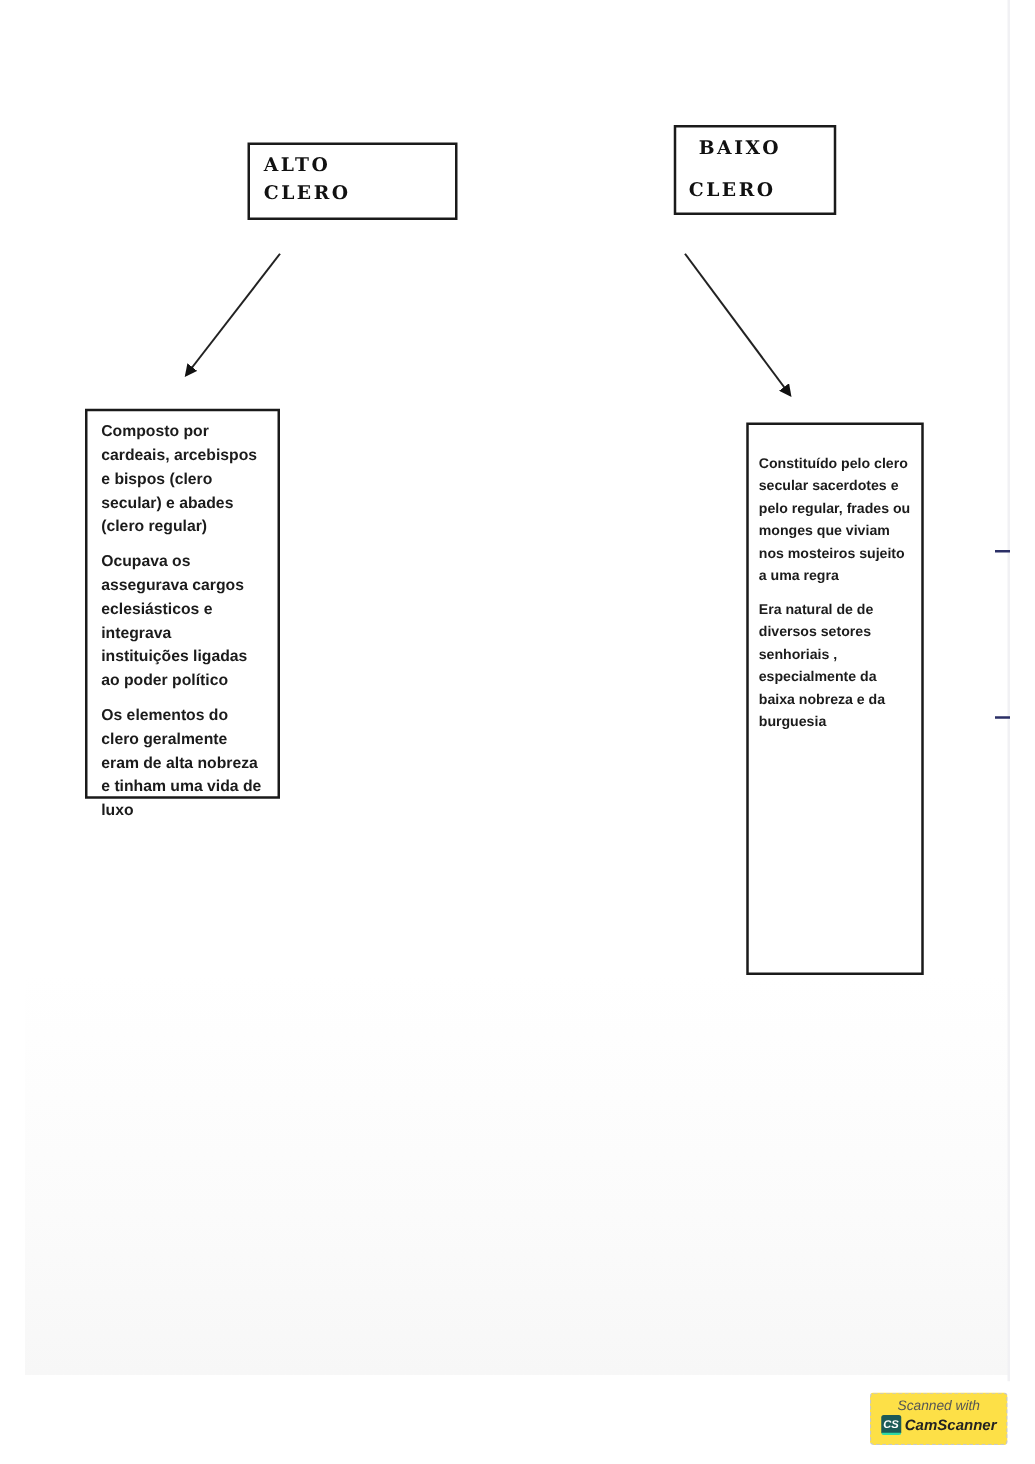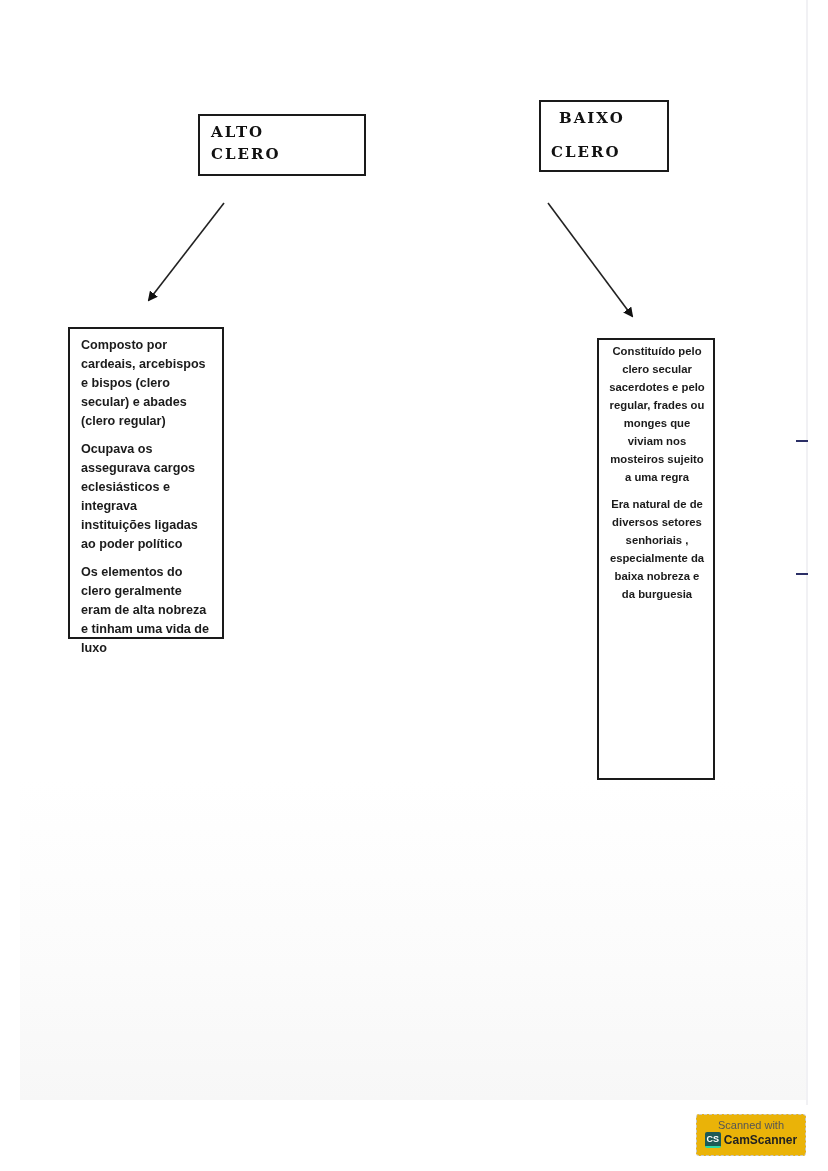--- a/index.html
+++ b/index.html
@@ -27,22 +27,22 @@
     .title-box span { position: absolute; white-space: nowrap; }
     .text-box {
       position: absolute; border: 2px solid #1a1a1a; background: #fff;
       font-family: "Liberation Sans", sans-serif; font-weight: 700;
       color: #1b1b1b; box-sizing: border-box;
     }
     .text-box p { margin: 0 0 9px 0; }
     .arrow-svg { position: absolute; left: 0; top: 0; }
     .cs-badge {
       position: absolute; left: 696px; top: 1114px; width: 110px; height: 42px;
-      border: 1px dashed #c8c8c8; border-radius: 3px; background: #eab308;
-      box-sizing: border-box; text-align: center;
+      border: 1px dashed #c8c8c8; border-radius: 3px; background: #fde047;
+      box-sizing: border-box; text-align: center; font-style: italic;
     }
     .cs-top {
       display: block; font-family: "Liberation Sans", sans-serif; font-size: 11px;
       color: #555; margin-top: 4px;
     }
     .cs-bottom {
       display: flex; align-items: center; justify-content: center; gap: 3px; margin-top: 1px;
     }
     .cs-logo {
       width: 16px; height: 14px; background: #1c5a57; color: #fff; border-radius: 2px;
@@ -80,21 +80,21 @@
   <line x1="224" y1="203" x2="149" y2="300" stroke="#222" stroke-width="1.6" marker-end="url(#ah)"></line>
   <line x1="548" y1="203" x2="632" y2="316" stroke="#222" stroke-width="1.6" marker-end="url(#ah)"></line>
 </svg>
 
 <div class="text-box" style="left:68px; top:327px; width:156px; height:312px; padding:7px 12px 0 11px; font-size:12.6px; line-height:19px;">
   <p>Composto por cardeais, arcebispos e bispos (clero secular) e abades (clero regular)</p>
   <p>Ocupava os assegurava cargos eclesiásticos e integrava instituições ligadas ao poder político</p>
   <p>Os elementos do clero geralmente eram de alta nobreza e tinham uma vida de luxo</p>
 </div>
 
-<div class="text-box" style="left:597px; top:338px; width:118px; height:442px; padding:2px 6px 0 8px; font-size:11.3px; line-height:18px;text-align:center;">
+<div class="text-box" style="left:597px; top:338px; width:142px; height:442px; padding:22px 6px 0 8px; font-size:11.3px; line-height:18px;">
   <p>Constituído pelo clero secular sacerdotes e pelo regular, frades ou monges que viviam nos mosteiros sujeito a uma regra</p>
   <p>Era natural de  de diversos setores senhoriais , especialmente da baixa nobreza e da burguesia</p>
 </div>
 
 <div class="cs-badge">
   <span class="cs-top">Scanned with</span>
   <div class="cs-bottom">
     <span class="cs-logo">CS</span>
     <span class="cs-name">CamScanner</span>
   </div>

